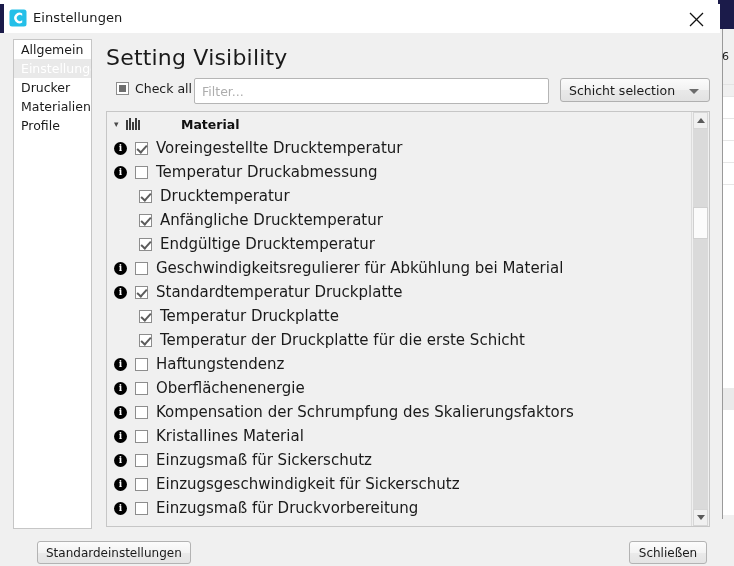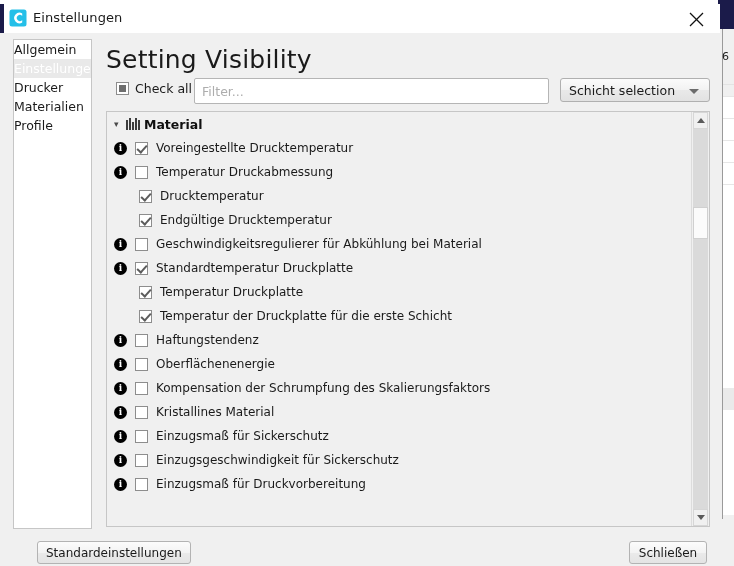--- a/index.html
+++ b/index.html
@@ -126,41 +126,42 @@
     width: 79px;
     height: 490px;
     background: #ffffff;
     border: 1px solid #c6c6c6;
     box-sizing: border-box;
     overflow: hidden;
   }
   .sidebar-item {
     height: 19px;
     line-height: 19px;
+    padding-left: 7px;
     font-size: 12.5px;
     color: #1a1a1a;
     white-space: nowrap;
     cursor: default;
   }
   .sidebar-item.selected {
     background: #e9e9e9;
     color: #ffffff;
   }
 
   
   #main {
     position: absolute;
     left: 100px; top: 0;
     width: 620px;
     height: 502px;
   }
   #page-title {
     position: absolute;
     left: 6px; top: 12px;
-    font-size: 25px;
+    font-size: 22px;
     color: #1a1a1a;
     letter-spacing: .2px;
   }
 
   #controls-row {
     position: absolute;
     left: 0; top: 45px;
     width: 620px;
     height: 26px;
   }
@@ -274,20 +275,21 @@
   .mat-icon i {
     display: inline-block;
     width: 2px;
     background: #3d3d3d;
     margin-right: 1px;
   }
   .group-title {
     font-size: 12.5px;
     font-weight: bold;
     color: #111111;
+    margin-left: 37px;
   }
 
   .setting-row {
     height: 24px;
     display: flex;
     align-items: center;
     padding-left: 7px;
     cursor: default;
   }
   .info-icon {
@@ -316,21 +318,21 @@
   .cb.checked::after {
     content: "";
     position: absolute;
     left: 3px; top: 0px;
     width: 4px; height: 8px;
     border: solid #5c5c5c;
     border-width: 0 2px 2px 0;
     transform: rotate(42deg);
   }
   .row-label {
-    font-size: 12px;
+    font-size: 15px;
     color: #1a1a1a;
     white-space: nowrap;
   }
 
   
   #scrollbar {
     position: absolute;
     right: 0; top: 0;
     width: 17px;
     height: 414px;
@@ -489,20 +491,25 @@
                 <span class="row-label">Temperatur Druckabmessung</span>
               </div>
               <div class="setting-row">
                 <span class="indent"></span>
                 <span class="cb checked"></span>
                 <span class="row-label">Drucktemperatur</span>
               </div>
               <div class="setting-row">
                 <span class="indent"></span>
                 <span class="cb checked"></span>
+                <span class="row-label">Anfängliche Drucktemperatur</span>
+              </div>
+              <div class="setting-row">
+                <span class="indent"></span>
+                <span class="cb checked"></span>
                 <span class="row-label">Endgültige Drucktemperatur</span>
               </div>
               <div class="setting-row">
                 <span class="info-icon">i</span>
                 <span class="cb"></span>
                 <span class="row-label">Geschwindigkeitsregulierer für Abkühlung bei Material</span>
               </div>
               <div class="setting-row">
                 <span class="info-icon">i</span>
                 <span class="cb checked"></span>

